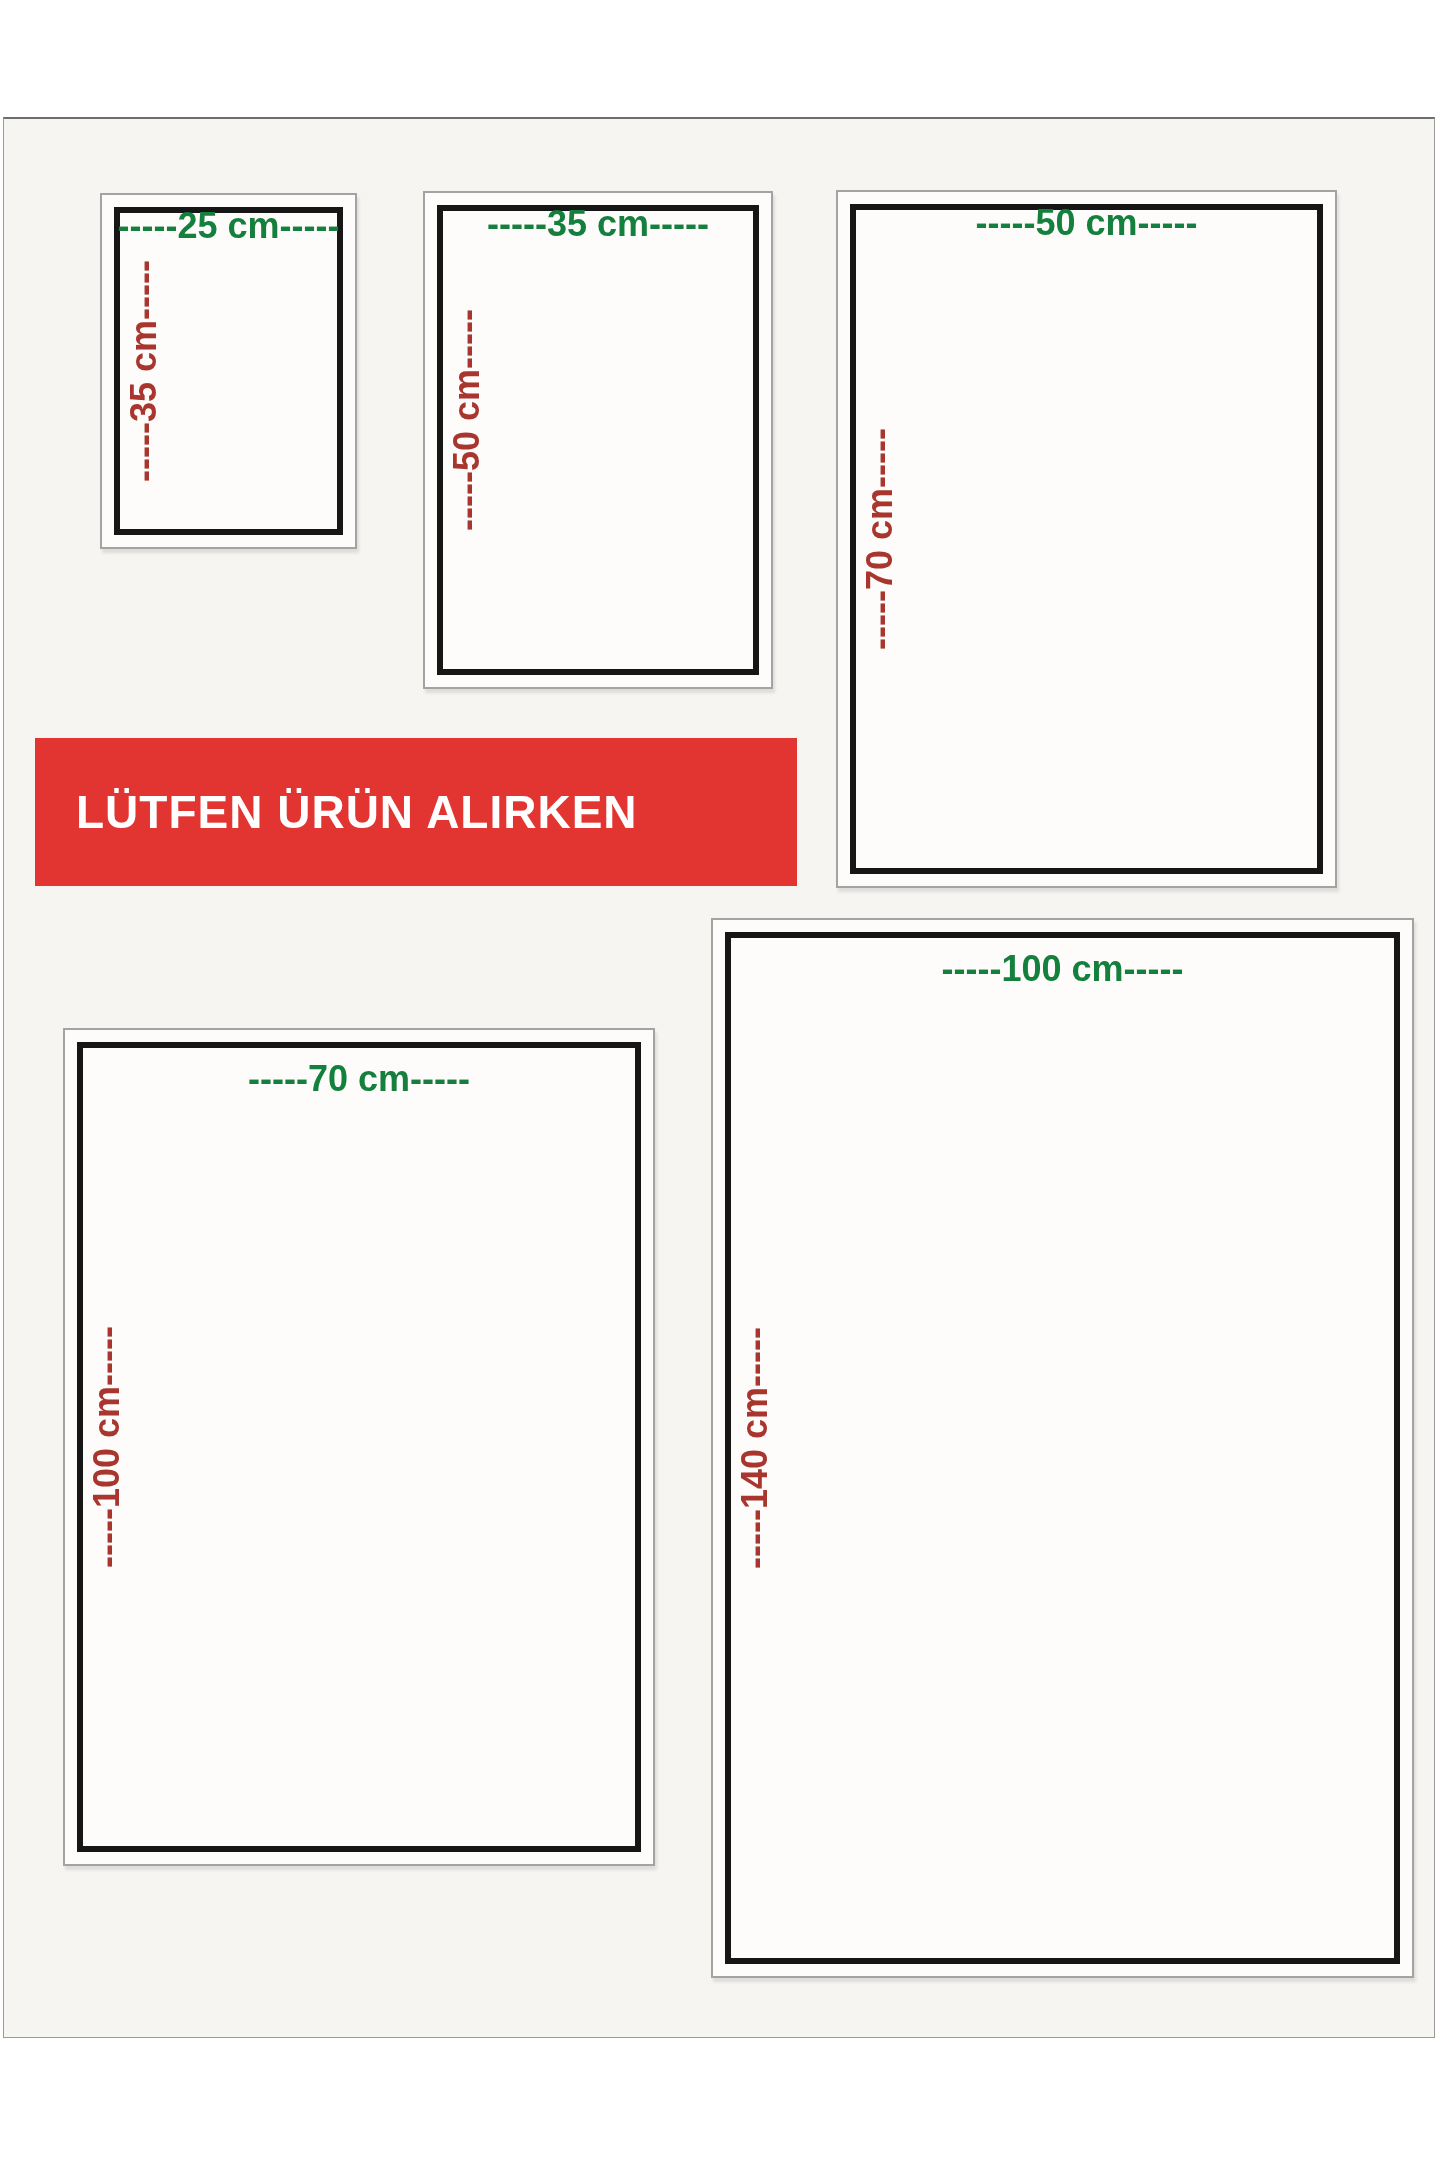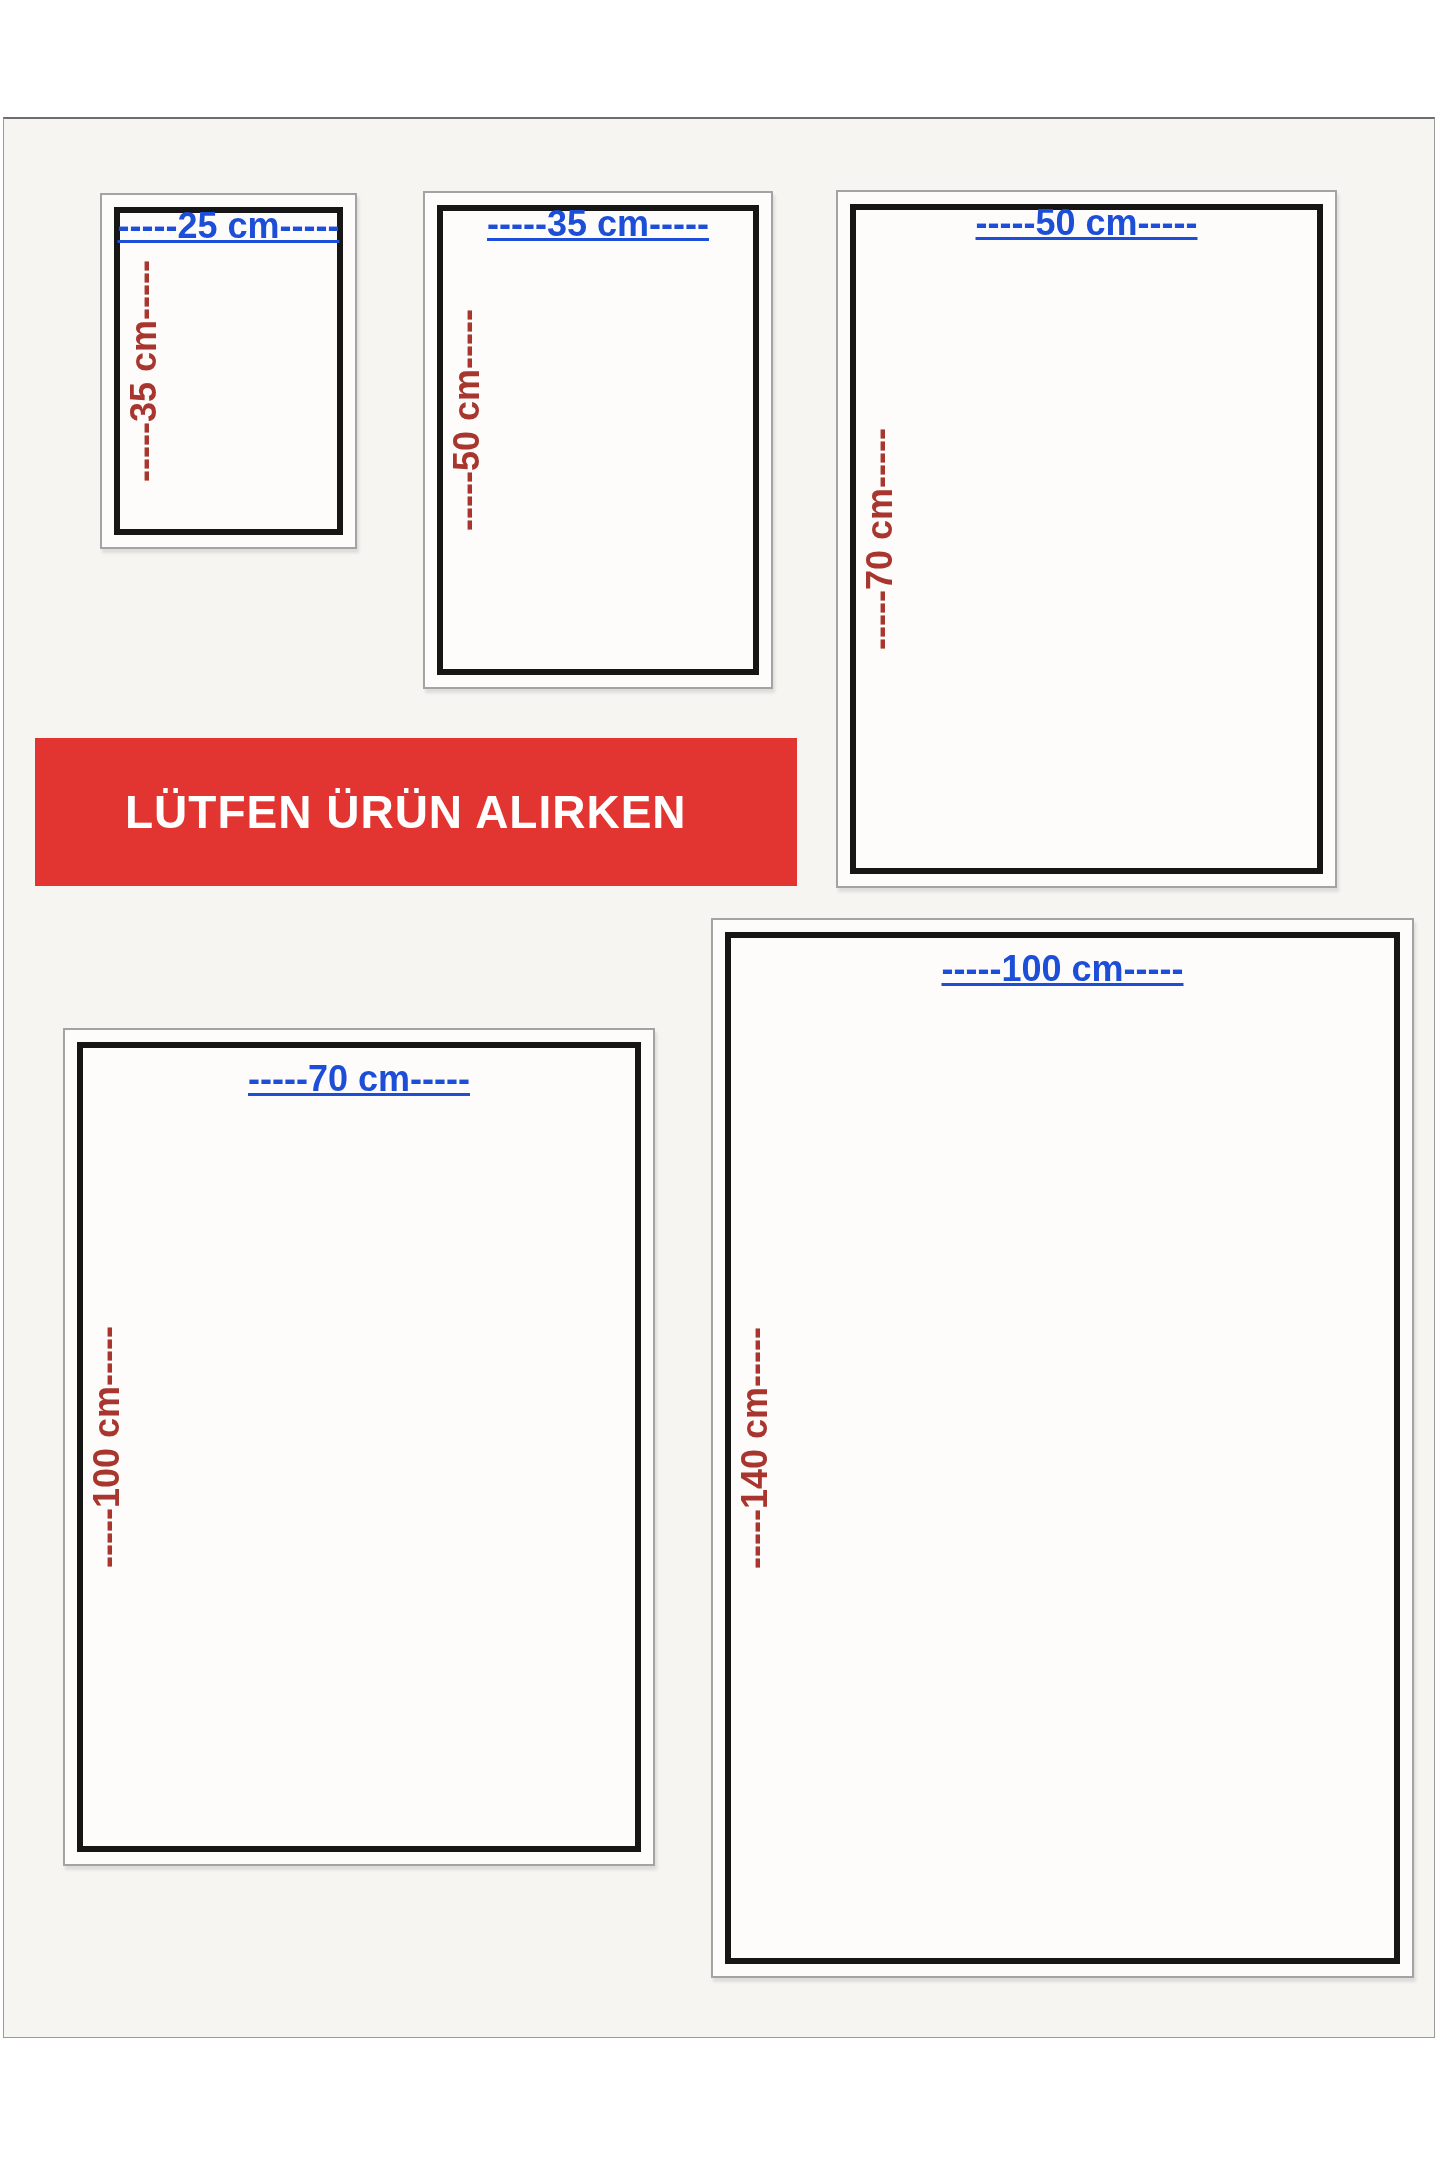--- a/index.html
+++ b/index.html
@@ -18,41 +18,41 @@
     position:absolute;box-sizing:border-box;background:#fdfcfa;
     border:2px solid #a3a3a3;
     box-shadow:2px 4px 3px rgba(0,0,0,0.10);
   }
   .size-box .frame{
     position:absolute;left:12px;top:12px;right:12px;bottom:12px;
     border:6px solid #161616;
   }
   .w-label{
     position:absolute;left:0;right:0;text-align:center;
-    font-weight:bold;font-size:36px;color:#1d4ed8;white-space:nowrap;text-decoration:underline;
+    font-weight:bold;font-size:36px;color:#15803d;white-space:nowrap;
   }
   .h-label{
     position:absolute;left:42px;top:50%;
     transform:translate(-50%,-50%) rotate(-90deg);
     font-weight:bold;font-size:36px;color:#a8362f;white-space:nowrap;
   }
   .b1{left:100px;top:193px;width:257px;height:356px;}
   .b2{left:423px;top:191px;width:350px;height:498px;}
   .b3{left:836px;top:190px;width:501px;height:698px;}
   .b4{left:63px;top:1028px;width:592px;height:838px;}
   .b5{left:711px;top:918px;width:703px;height:1060px;}
   .b1 .w-label,.b2 .w-label,.b3 .w-label{top:10px;}
   .b4 .w-label,.b5 .w-label{top:28px;}
   .b2 .h-label{top:46%;}
   
   .banner{
     position:absolute;left:35px;top:738px;width:762px;height:148px;
     box-sizing:border-box;background:#e23531;color:#ffffff;
     display:flex;flex-direction:column;justify-content:center;
-    padding-left:90px;
+    padding-left:41px;
   }
   .banner .line{
     font-weight:bold;font-size:46px;line-height:60px;letter-spacing:1px;
     white-space:nowrap;
   }
 </style>
 </head>
 <body>
 
 <div id="canvas">

